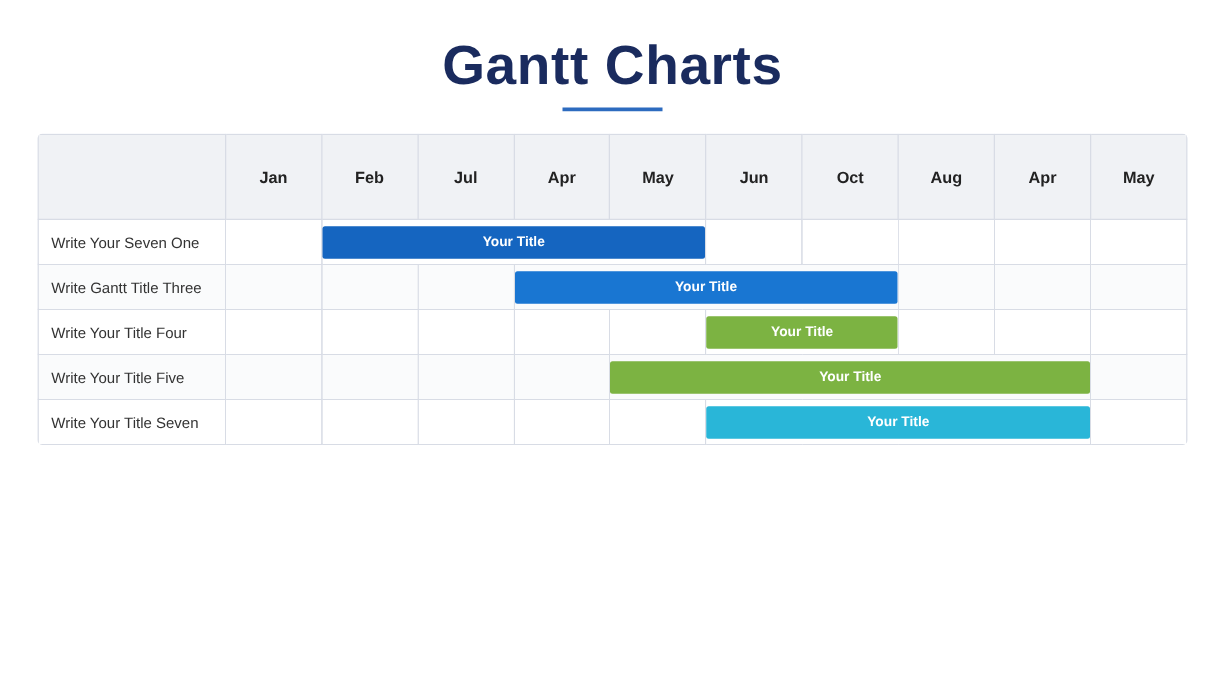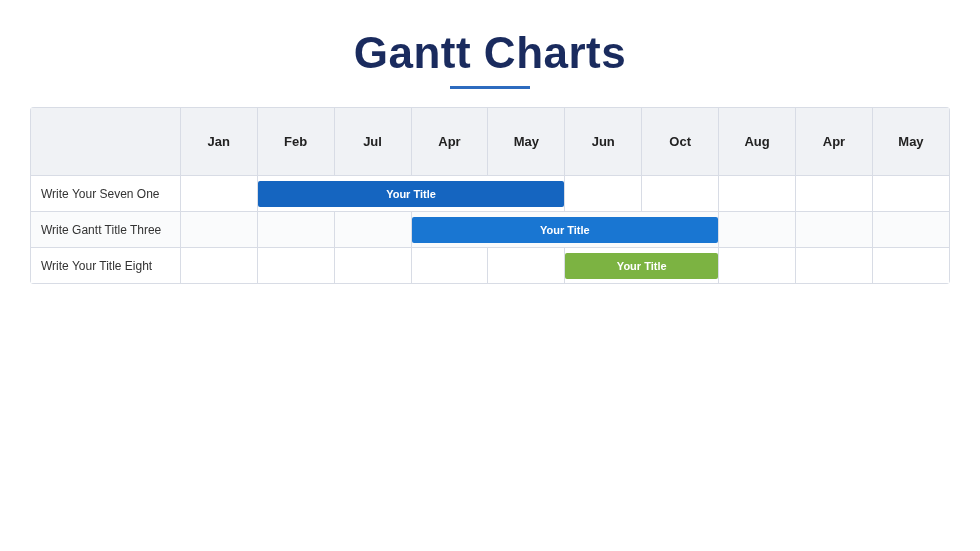--- a/index.html
+++ b/index.html
@@ -164,29 +164,52 @@
             <td></td>
             <td></td>
             <td class="bar-cell" colspan="4">
               <div class="bar bar-blue2">Your Title</div>
             </td>
             <td></td>
             <td></td>
             <td></td>
           </tr>
           <tr class="data-row">
-            <td class="label-col">Write Your Title Eight</td>
+            <td class="label-col">Write Your Title Four</td>
             <td></td>
             <td></td>
             <td></td>
             <td></td>
             <td></td>
             <td class="bar-cell" colspan="2">
               <div class="bar bar-green">Your Title</div>
             </td>
             <td></td>
             <td></td>
+            <td></td>
+          </tr>
+          <tr class="data-row">
+            <td class="label-col">Write Your Title Five</td>
+            <td></td>
+            <td></td>
+            <td></td>
+            <td></td>
+            <td class="bar-cell" colspan="5">
+              <div class="bar bar-green">Your Title</div>
+            </td>
+            <td></td>
+          </tr>
+          <tr class="data-row">
+            <td class="label-col">Write Your Title Seven</td>
+            <td></td>
+            <td></td>
+            <td></td>
+            <td></td>
+            <td></td>
+            <td class="bar-cell" colspan="4">
+              <div class="bar bar-cyan">Your Title</div>
+            </td>
             <td></td>
           </tr>
         </tbody>
       </table>
   </div>
 </div>
 
 </body></html>

